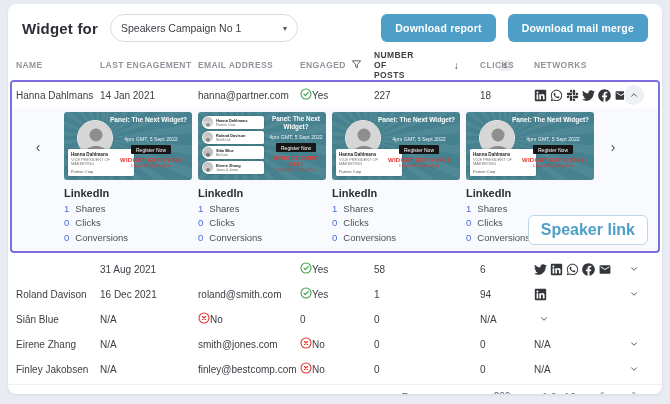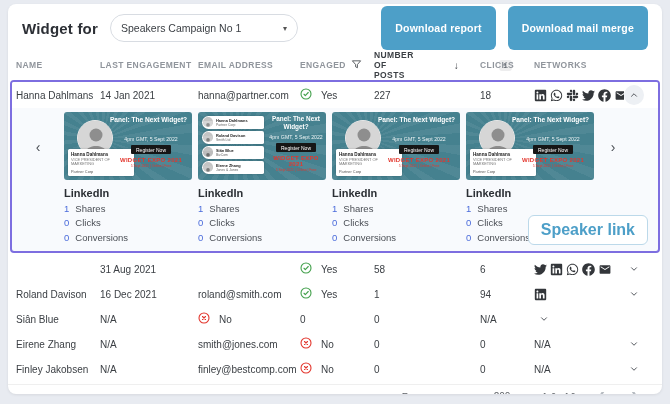--- a/index.html
+++ b/index.html
@@ -7,33 +7,33 @@
   body { font-family:"Liberation Sans", sans-serif; background:#e8ebf1; position:relative; overflow:hidden; }
   .panel { position:absolute; left:8px; top:4px; width:654px; height:390px; background:#fff; border-radius:8px; box-shadow:0 1px 3px rgba(0,0,0,.08); overflow:hidden; }
 
   
   .topbar { display:flex; align-items:center; gap:12px; padding:10px 14px 8px 14px; height:46px; }
   .title { font-size:15px; font-weight:bold; color:#2c2f35; letter-spacing:.2px; }
   .select { width:188px; height:28px; border:1px solid #d8dce2; border-radius:14px; display:flex; align-items:center; justify-content:space-between; padding:0 10px; cursor:pointer; }
   .select .val { font-size:10.5px; color:#3c4045; }
   .select .caret { font-size:8px; color:#555; }
   .spacer { flex:1; }
-  .btn { height:44px; border:none; border-radius:6px; background:#4d9fc8; color:#fff; font-size:10.5px; font-weight:bold; padding:0 14px; cursor:pointer; font-family:inherit; letter-spacing:.2px; }
+  .btn { height:28px; border:none; border-radius:6px; background:#4d9fc8; color:#fff; font-size:10.5px; font-weight:bold; padding:0 14px; cursor:pointer; font-family:inherit; letter-spacing:.2px; }
 
   
   .grid { display:grid; grid-template-columns:84px 98px 102px 74px 106px 54px 1fr 30px; align-items:center; }
   .thead { padding:0 8px; height:30px; }
   .th { font-size:8.5px; font-weight:bold; color:#90959c; letter-spacing:.4px; display:flex; align-items:center; gap:5px; }
   .th.active { color:#3c4045;gap:40px; }
   .sort-chip { background:#ededee; color:#5a5e64; border-radius:3px; padding:1px 4px; font-size:8px; font-weight:bold; }
   .sort-arrow { font-size:10px; color:#3c4045; }
 
   .row { padding:0 8px; height:25px; font-size:10px; color:#3c4045; background:#fff; }
   .cell { display:flex; align-items:center; gap:4px; overflow:hidden; white-space:nowrap; }
-  .badge { display:flex; align-items:center; gap:9px; }
+  .badge { display:flex; align-items:center; gap:0; }
   .neticons { display:flex; align-items:center; gap:3px; }
   .neticons svg { display:block; }
   .chev-btn { width:20px; height:20px; border-radius:50%; background:#edf0f4; border:none; display:flex; align-items:center; justify-content:center; cursor:pointer; }
   .chev-plain { background:none; border:none; display:flex; align-items:center; justify-content:center; cursor:pointer; width:20px; height:20px; }
 
   
   .expanded { margin:0 2px; border:2px solid #7d6ee0; border-radius:4px; background:#f8fafd; }
   .expanded .row0 { padding:0 4px; height:26px; background:#fff; border-radius:2px 2px 0 0; }
   .carousel { position:relative; display:flex; align-items:flex-start; padding:4px 6px 8px 0; }
   .nav { width:52px; height:70px; display:flex; align-items:center; justify-content:center; font-size:14px; color:#4a4e54; cursor:pointer; user-select:none; }

